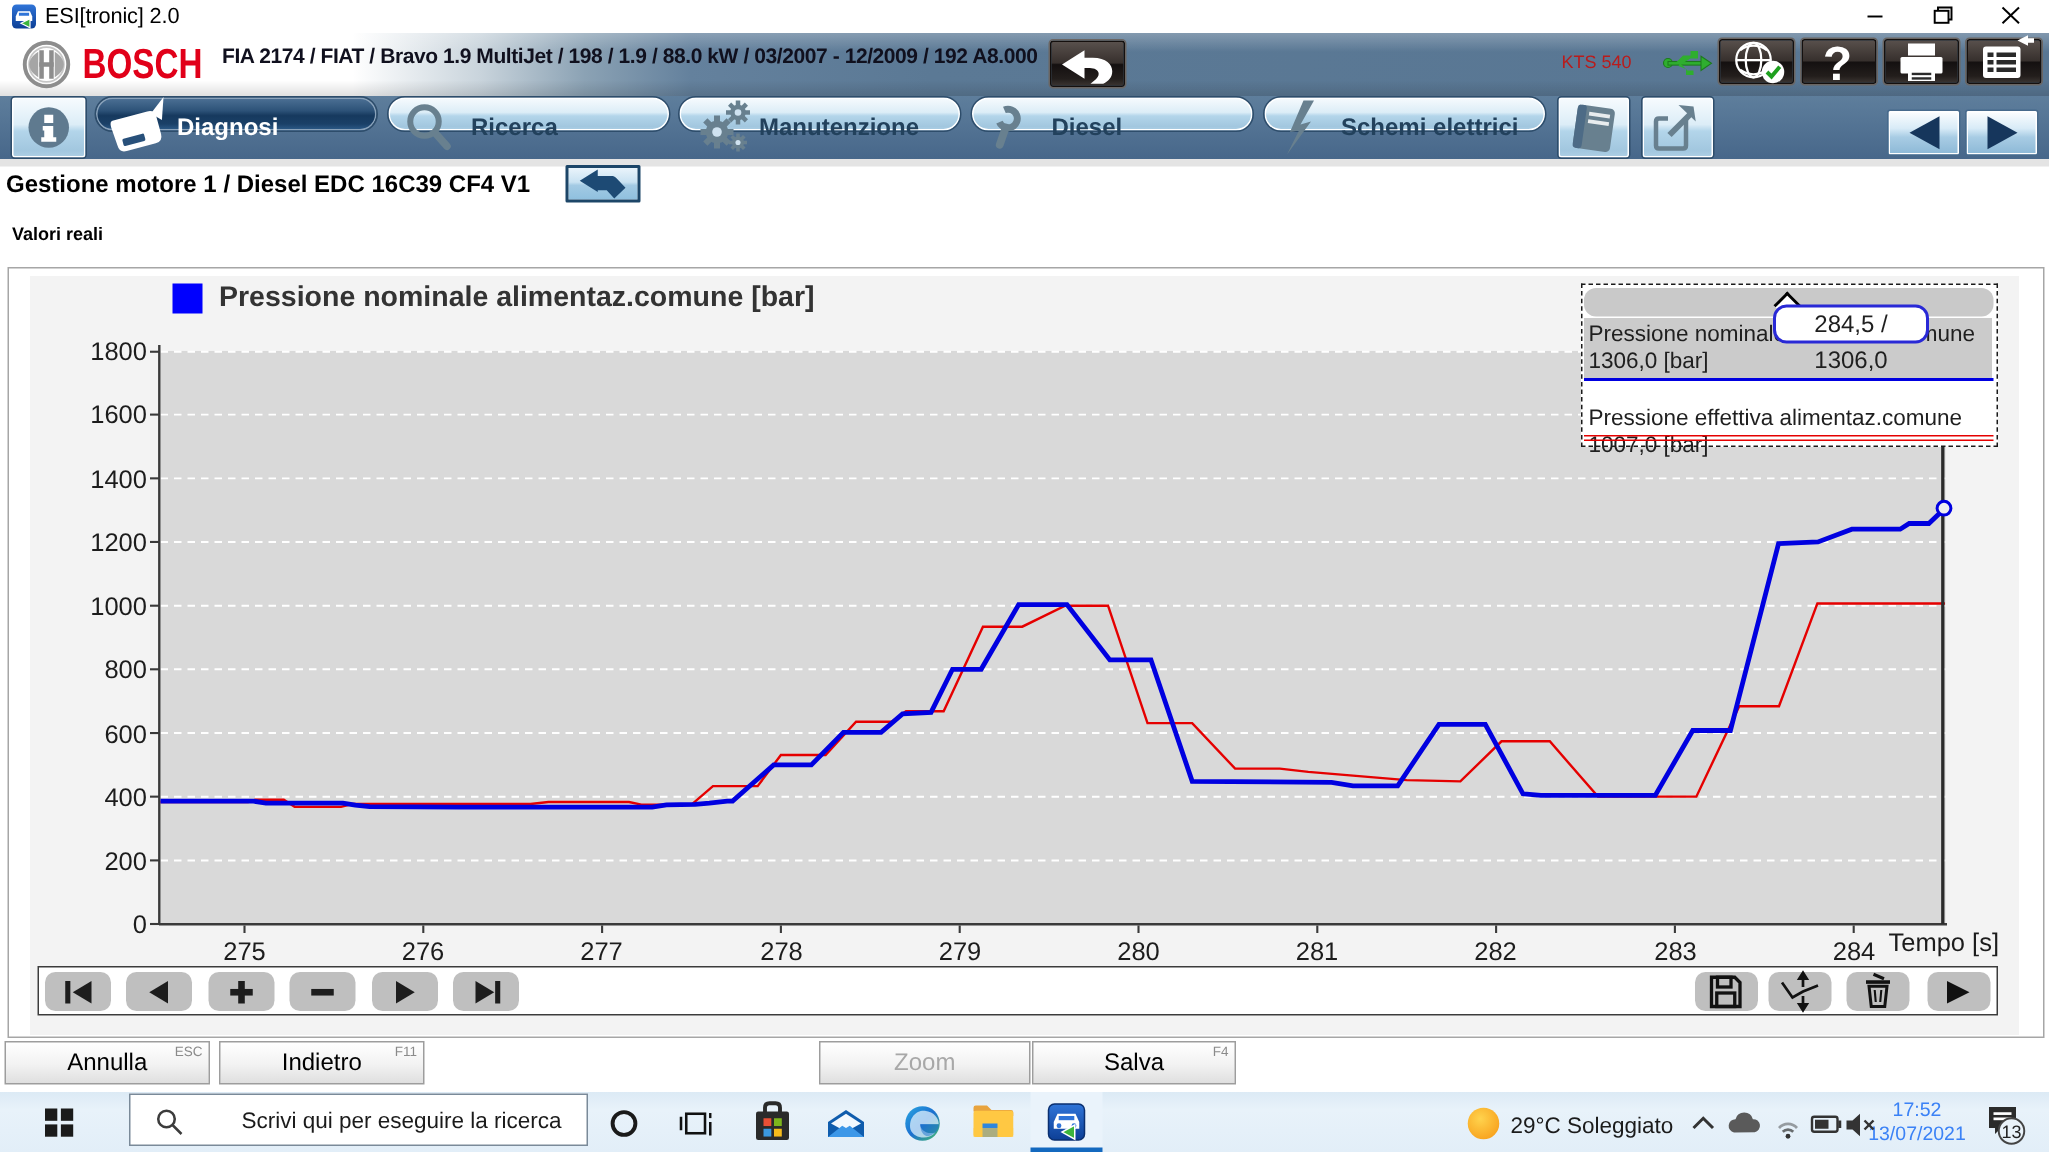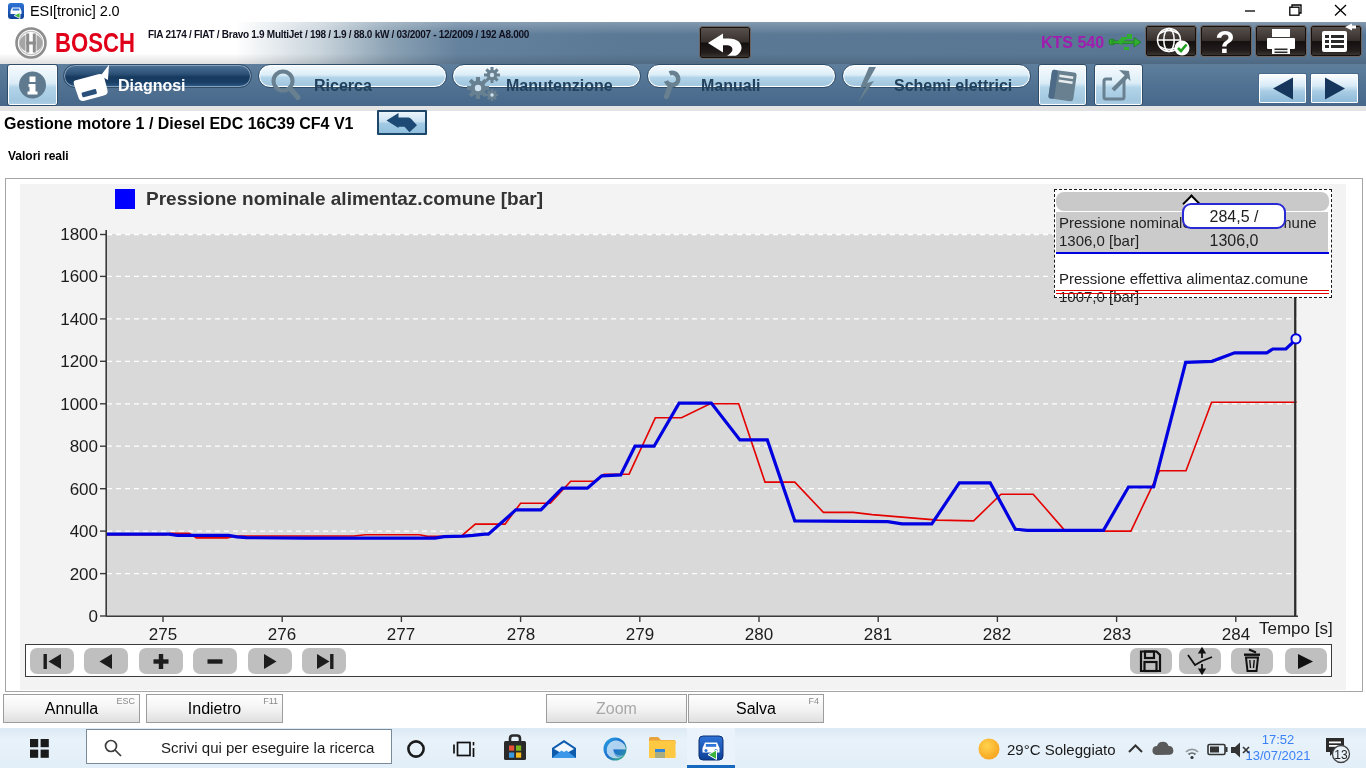--- a/index.html
+++ b/index.html
@@ -5,22 +5,22 @@
 html,body{width:1366px;height:768px;overflow:hidden;background:#fff;font-family:"Liberation Sans",sans-serif;position:relative}
 .abs{position:absolute}
 
 #titlebar{left:0;top:0;width:1366px;height:22px;background:#fff}
 #titletxt{left:30px;top:3px;font-size:14.5px;color:#000;letter-spacing:-0.1px}
 
 #header{left:0;top:22px;width:1366px;height:42px;
  background:linear-gradient(90deg,#ffffff 0px,#ffffff 235px,#c9d4dc 320px,#8ba2b4 390px,#64819d 460px,#5b7995 620px,#587693 1366px)}
 #header:after{content:"";position:absolute;left:0;top:0;width:100%;height:100%;
  background:linear-gradient(180deg,rgba(255,255,255,.25),rgba(255,255,255,0) 30%,rgba(0,0,0,0) 75%,rgba(0,0,0,.12));pointer-events:none}
-#vehtxt{left:148px;top:29px;font-size:10px;font-weight:bold;color:#10101e;letter-spacing:-0.28px;z-index:3}
-#kts{left:1041px;top:34px;font-size:16px;font-weight:bold;color:#a21caf;z-index:3}
+#vehtxt{left:148px;top:29px;font-size:14px;font-weight:bold;color:#10101e;letter-spacing:-0.28px;z-index:3}
+#kts{left:1041px;top:34px;font-size:12px;font-weight:normal;color:#b91c1c;z-index:3}
 .hbtn{top:26px;width:50px;height:30px;background:linear-gradient(180deg,#58504c 0%,#37302d 48%,#141010 52%,#231e1c 85%,#3a3431 100%);border:1px solid #15100e;outline:1px solid #6b6663;border-radius:2px;z-index:3}
 
 #nav{left:0;top:64px;width:1366px;height:42px;background:linear-gradient(180deg,#5e7e9c,#47678a)}
 #navstrip{left:0;top:106px;width:1366px;height:5px;background:#e4e4e4}
 .tab{top:64px;width:189px;height:24px;border-radius:13px;
  background:linear-gradient(180deg,#f7fbfe 0%,#dcedf7 45%,#b3d5ea 56%,#a2c7df 88%,#aecfe5 100%);
  box-shadow:inset 0 0 0 1px #ffffff;border:1.5px solid #2e4d6b;color:#22415c;font-size:16px;font-weight:bold}
 .tab .lbl{position:absolute;top:12px;white-space:nowrap}
 .tabsel{background:linear-gradient(180deg,#4e7296 0%,#2d5278 40%,#16395e 55%,#1a4067 80%,#2f5e8c 100%);
  box-shadow:inset 0 0 0 1px #8aa2ba;color:#fff}
@@ -75,21 +75,21 @@
 <div class="abs tab tabsel" style="left:63px">
     <span class="lbl" style="left:54px">Diagnosi</span>
   </div>
 <div class="abs tab" style="left:258px">
     <span class="lbl" style="left:55px">Ricerca</span>
   </div>
 <div class="abs tab" style="left:452px">
     <span class="lbl" style="left:53px">Manutenzione</span>
   </div>
 <div class="abs tab" style="left:647px">
-    <span class="lbl" style="left:53px">Manuali</span>
+    <span class="lbl" style="left:53px">Diesel</span>
   </div>
 <div class="abs tab" style="left:842px">
     <span class="lbl" style="left:51px">Schemi elettrici</span>
   </div>
 <div class="abs sq" style="left:1038px"></div>
 <div class="abs sq" style="left:1094px"></div>
 <div class="abs navarrow" style="left:1258px"></div>
 <div class="abs navarrow" style="left:1310px"></div>
 
 <div class="abs" id="crumb">Gestione motore 1 / Diesel EDC 16C39 CF4 V1</div>

